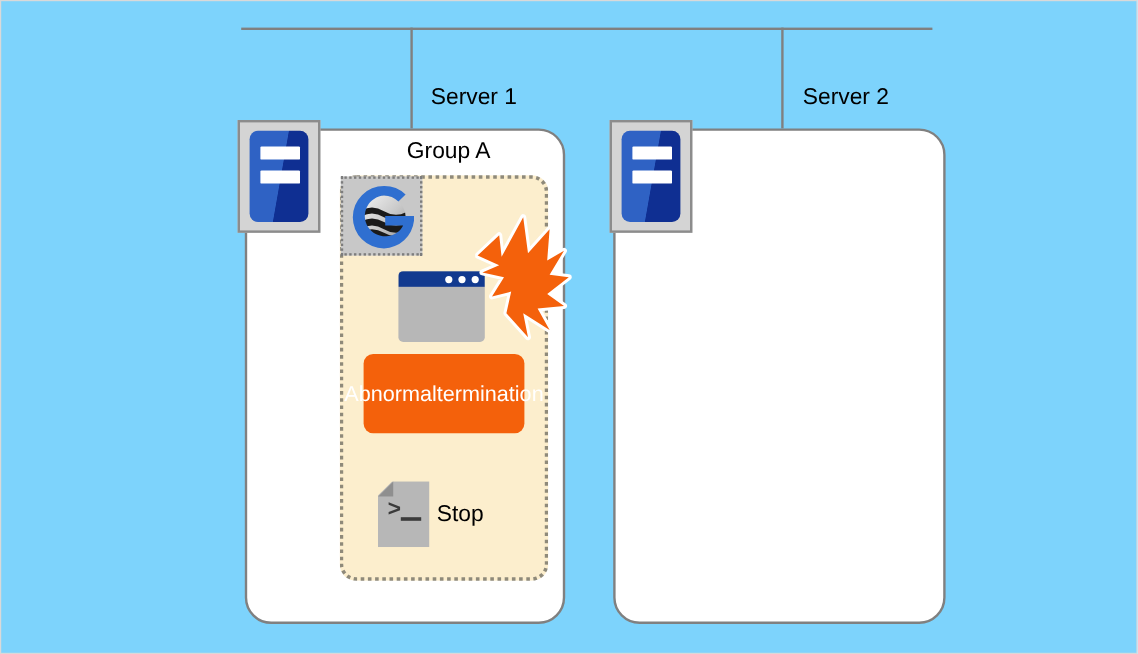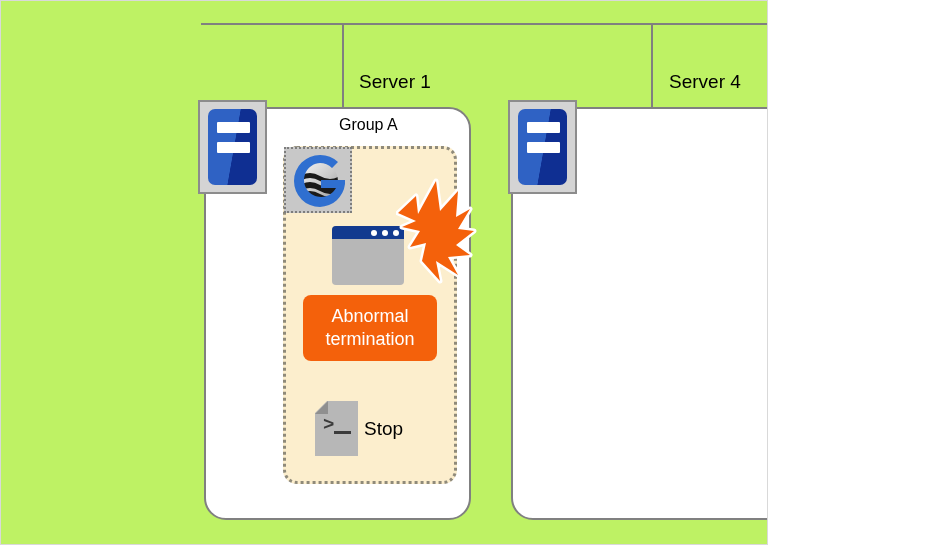--- a/index.html
+++ b/index.html
@@ -5,23 +5,23 @@
   html, body {
     margin: 0;
     padding: 0;
     background: #ffffff;
   }
   body {
     font-family: "Liberation Sans", sans-serif;
   }
   #canvas {
     position: relative;
-    width: 768px;
+    width: 948px;
     height: 545px;
-    background: #bef264;
+    background: #7dd3fc;
     border: 1px solid #d9d9d9;
     box-sizing: border-box;
     overflow: hidden;
   }
 
   
   .bus-line {
     position: absolute;
     background: #808080;
   }
@@ -89,21 +89,21 @@
     border-radius: 1px;
   }
   .machine-icon .bar-a { top: 13px; }
   .machine-icon .bar-b { top: 33px; }
 
   
   .group-label {
     position: absolute;
     left: 338px;
     top: 115px;
-    font-size: 16px;
+    font-size: 19px;
     color: #000000;
     white-space: nowrap;
   }
 
   
   .group-box {
     position: absolute;
     left: 282px;
     top: 145px;
     width: 174px;
@@ -173,21 +173,21 @@
     top: 294px;
     width: 134px;
     height: 66px;
     background: #f4610b;
     border-radius: 8px;
     color: #ffffff;
     font-size: 18px;
     line-height: 23px;
     text-align: center;
     display: flex;
-    flex-direction: column;
+    flex-direction: row;
     align-items: center;
     justify-content: center;
     box-sizing: border-box;
   }
 
   
   .stop-row {
     position: absolute;
     left: 314px;
     top: 400px;
@@ -243,21 +243,21 @@
 </head>
 <body>
 
 <div id="canvas">
 
   <div class="bus-line bus-horizontal"></div>
   <div class="bus-line drop-line drop-1"></div>
   <div class="bus-line drop-line drop-2"></div>
 
   <div class="server-label server-label-1">Server 1</div>
-  <div class="server-label server-label-2">Server 4</div>
+  <div class="server-label server-label-2">Server 2</div>
 
   <div class="server-card card-1"></div>
 
   <div class="server-card card-2"></div>
 
   <div class="machine-icon machine-1">
     <div class="body">
       <div class="bar bar-a"></div>
       <div class="bar bar-b"></div>
     </div>

